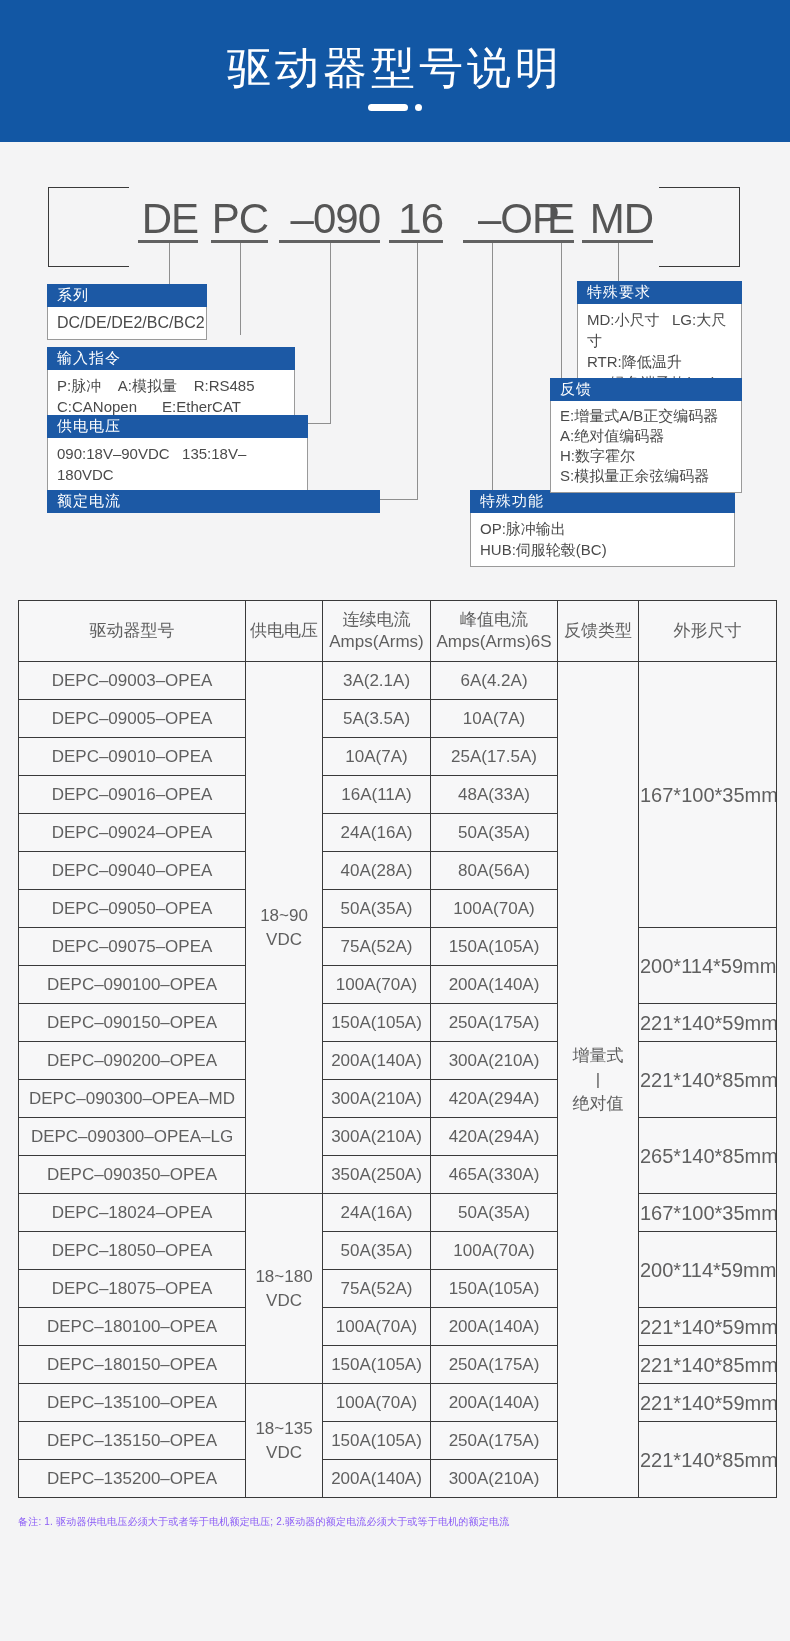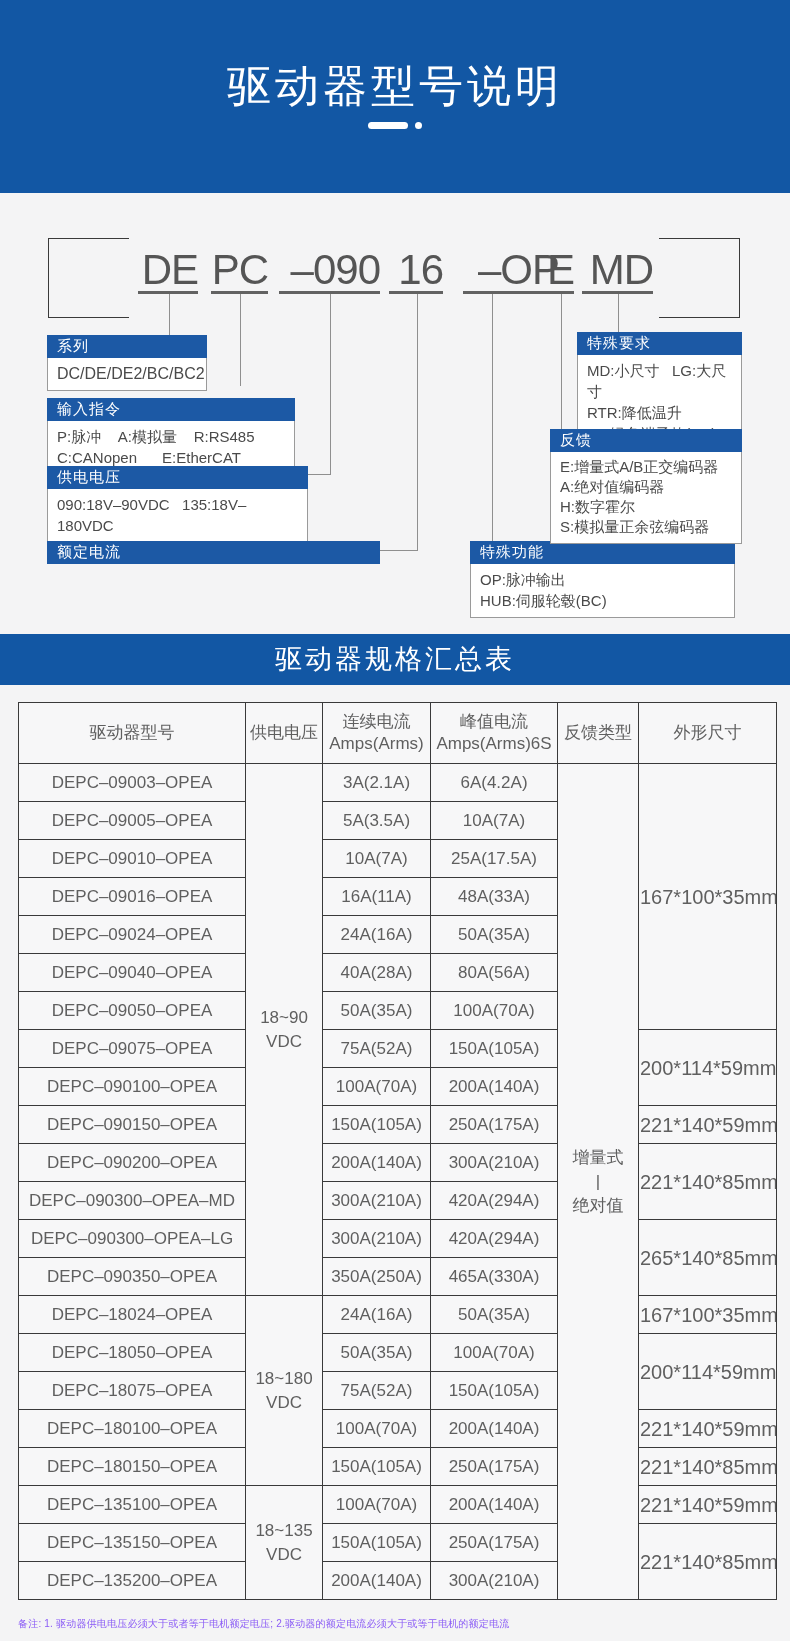--- a/index.html
+++ b/index.html
@@ -6,22 +6,22 @@
   body{
     width:790px;height:1641px;
     background:#f4f4f5;
     font-family:"Liberation Sans","DejaVu Sans",sans-serif;
     overflow:hidden;
   }
   .page{position:relative;width:790px;height:1641px;background:#f4f4f5;}
 
   
   .top-banner{
-    height:193px;background:#1257a4;color:#fff;
-    text-align:center;box-sizing:border-box;padding-top:64px;
+    height:142px;background:#1257a4;color:#fff;
+    text-align:center;box-sizing:border-box;padding-top:46px;
   }
   .top-banner h1{
     margin:0;font-size:44px;font-weight:500;letter-spacing:4px;line-height:1;
   }
   .title-underline{display:flex;justify-content:center;align-items:center;gap:7px;margin-top:14px;}
   .title-dash{width:40px;height:7px;background:#fff;border-radius:4px;}
   .title-dot{width:7px;height:7px;background:#fff;border-radius:50%;}
 
   
   .diagram{position:relative;height:441px;}
@@ -165,21 +165,20 @@
     </div>
     <div class="callout co-feedback">
       <div class="callout-header">反馈</div>
       <div class="callout-body">E:增量式A/B正交编码器
 A:绝对值编码器
 H:数字霍尔
 S:模拟量正余弦编码器</div>
     </div>
   </div>
 
-  <div class="section-banner">驱动器规格汇总表</div>
 
   <div class="table-wrap">
     <table>
       <colgroup>
         <col class="c1">
           <col class="c2">
           <col class="c3">
           <col class="c4">
           <col class="c5">
           <col class="c6">

